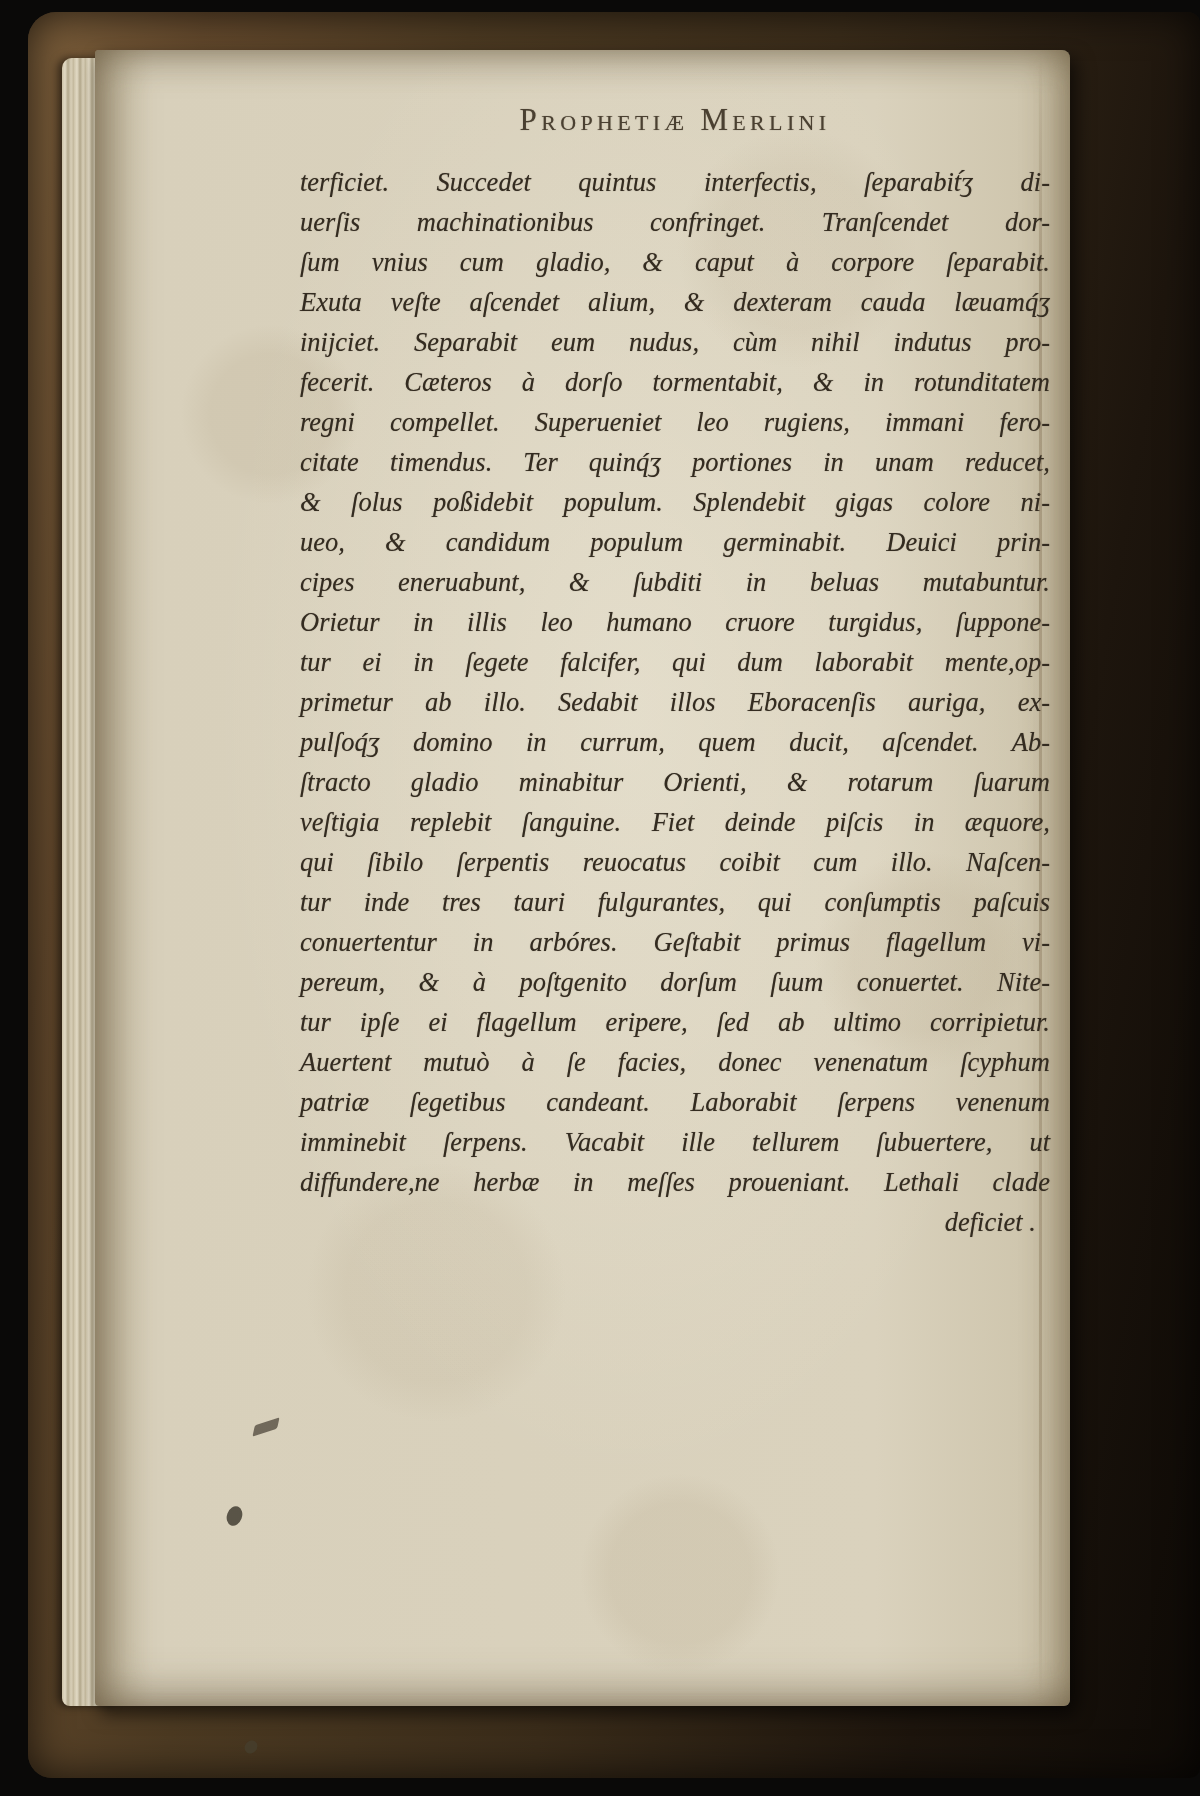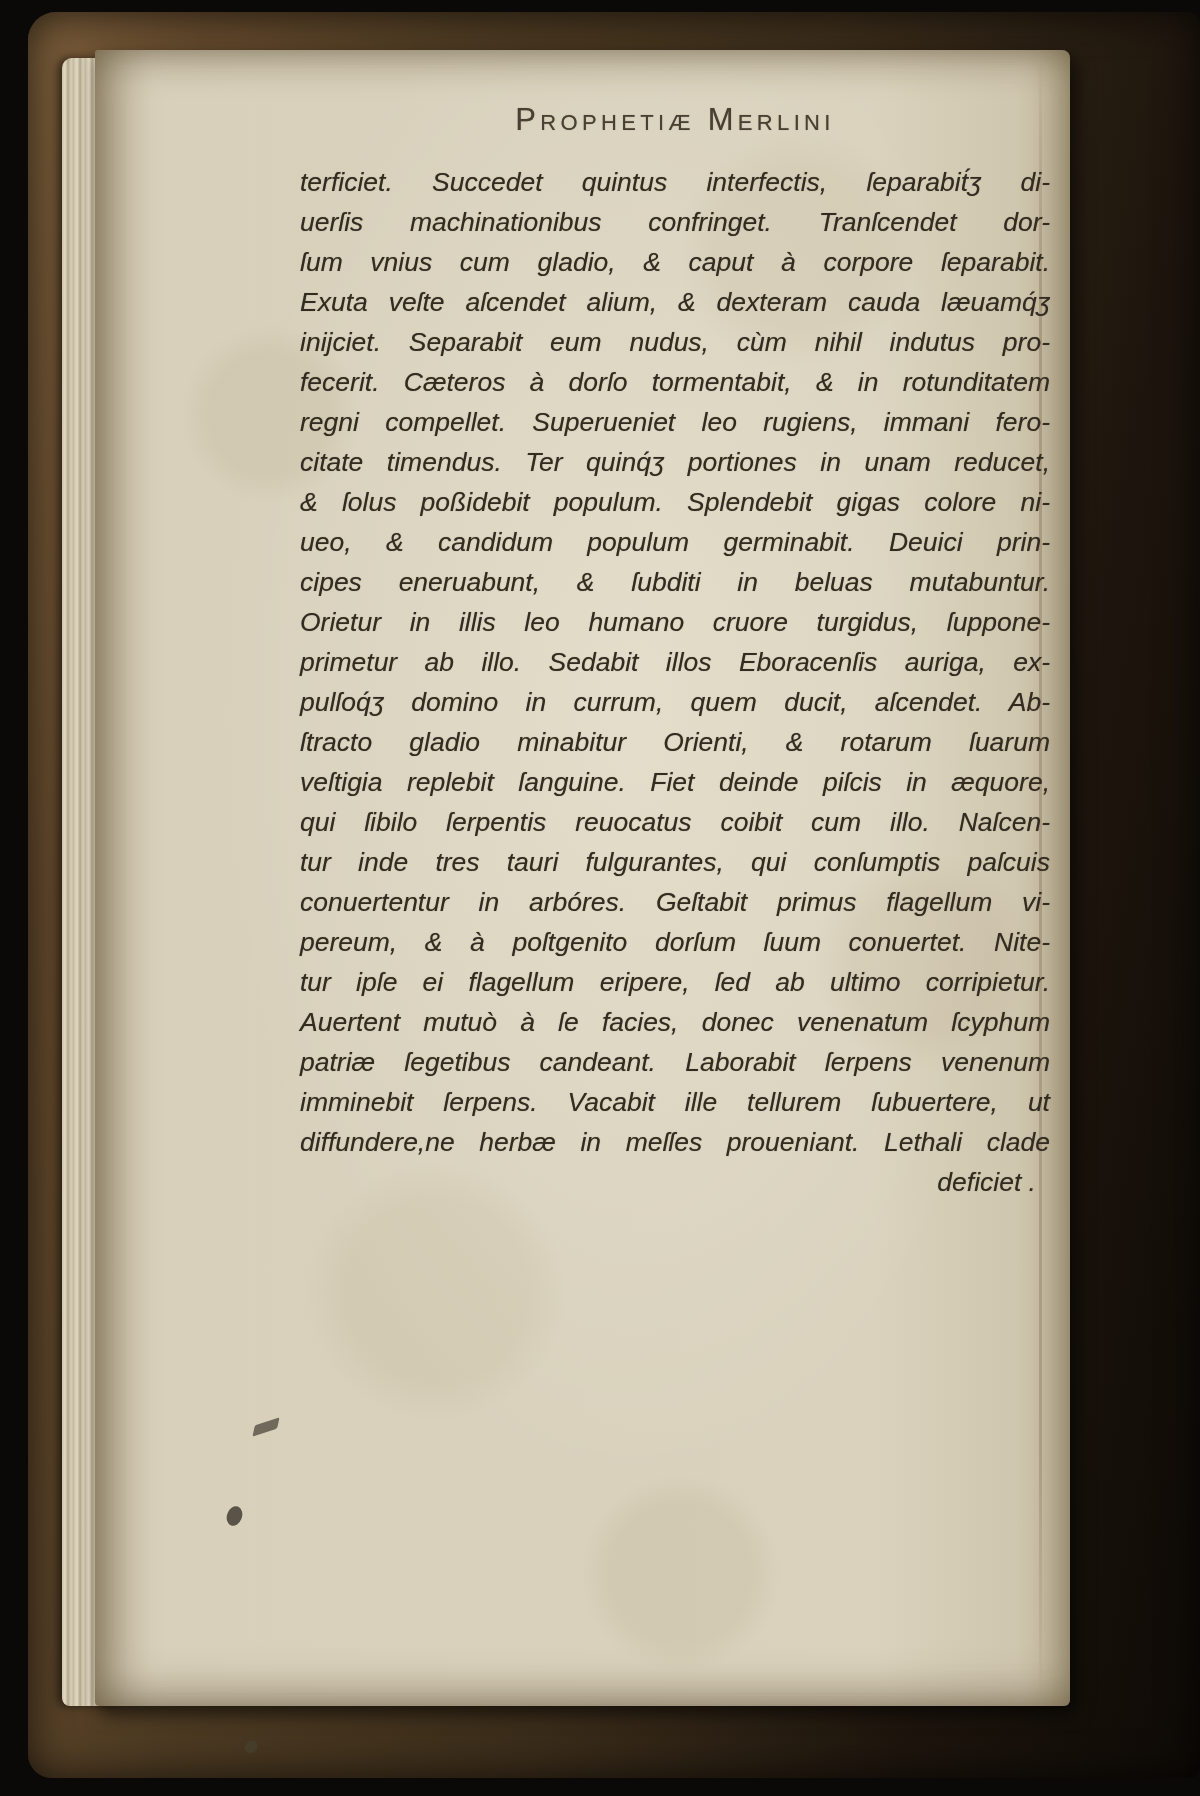--- a/index.html
+++ b/index.html
@@ -1,19 +1,19 @@
 <!DOCTYPE html>
 <html><head>
 <meta charset="utf-8">
 <style>
   html,body { margin:0; padding:0; background:#0a0908; }
   #canvas {
     position:relative; width:1200px; height:1796px;
     background:#0a0908; overflow:hidden;
-    font-family:Liberation Sans, sans-serif;
+    font-family:Liberation Serif, serif;
   }
   
   #leather {
     position:absolute; left:28px; top:12px; right:0; bottom:18px;
     border-radius:28px 12px 10px 24px;
     background:linear-gradient(100deg,#7a5d3a 0%, #62482c 12%, #4c3a22 30%, #3a2c1a 55%, #1d150d 80%, #0e0a06 100%);
     box-shadow: inset 0 0 40px rgba(0,0,0,.7);
   }
   
   #page-stack {
@@ -102,20 +102,21 @@
       <div class="line">ſum vnius cum gladio, &amp; caput à corpore ſeparabit.</div>
       <div class="line">Exuta veſte aſcendet alium, &amp; dexteram cauda læuamq́ʒ</div>
       <div class="line">inijciet.  Separabit eum nudus, cùm nihil indutus pro-</div>
       <div class="line">fecerit. Cæteros à dorſo tormentabit, &amp; in rotunditatem</div>
       <div class="line">regni compellet.  Superueniet leo rugiens, immani fero-</div>
       <div class="line">citate timendus.  Ter quinq́ʒ portiones in unam reducet,</div>
       <div class="line">&amp; ſolus poßidebit populum.  Splendebit gigas colore ni-</div>
       <div class="line">ueo, &amp; candidum populum germinabit.  Deuici prin-</div>
       <div class="line">cipes eneruabunt, &amp; ſubditi in beluas mutabuntur.</div>
       <div class="line">Orietur in illis leo humano cruore turgidus, ſuppone-</div>
+      <div class="line">tur ei in ſegete falcifer, qui dum laborabit mente,op-</div>
       <div class="line">primetur ab illo.  Sedabit illos Eboracenſis auriga, ex-</div>
       <div class="line">pulſoq́ʒ domino in currum, quem ducit, aſcendet.  Ab-</div>
       <div class="line">ſtracto gladio minabitur Orienti, &amp; rotarum ſuarum</div>
       <div class="line">veſtigia replebit ſanguine.  Fiet deinde piſcis in æquore,</div>
       <div class="line">qui ſibilo ſerpentis reuocatus coibit cum illo.  Naſcen-</div>
       <div class="line">tur inde tres tauri fulgurantes, qui conſumptis paſcuis</div>
       <div class="line">conuertentur in arbóres.  Geſtabit primus flagellum vi-</div>
       <div class="line">pereum, &amp; à poſtgenito dorſum ſuum conuertet.  Nite-</div>
       <div class="line">tur ipſe ei flagellum eripere, ſed ab ultimo corripietur.</div>
       <div class="line">Auertent mutuò à ſe facies, donec venenatum ſcyphum</div>

